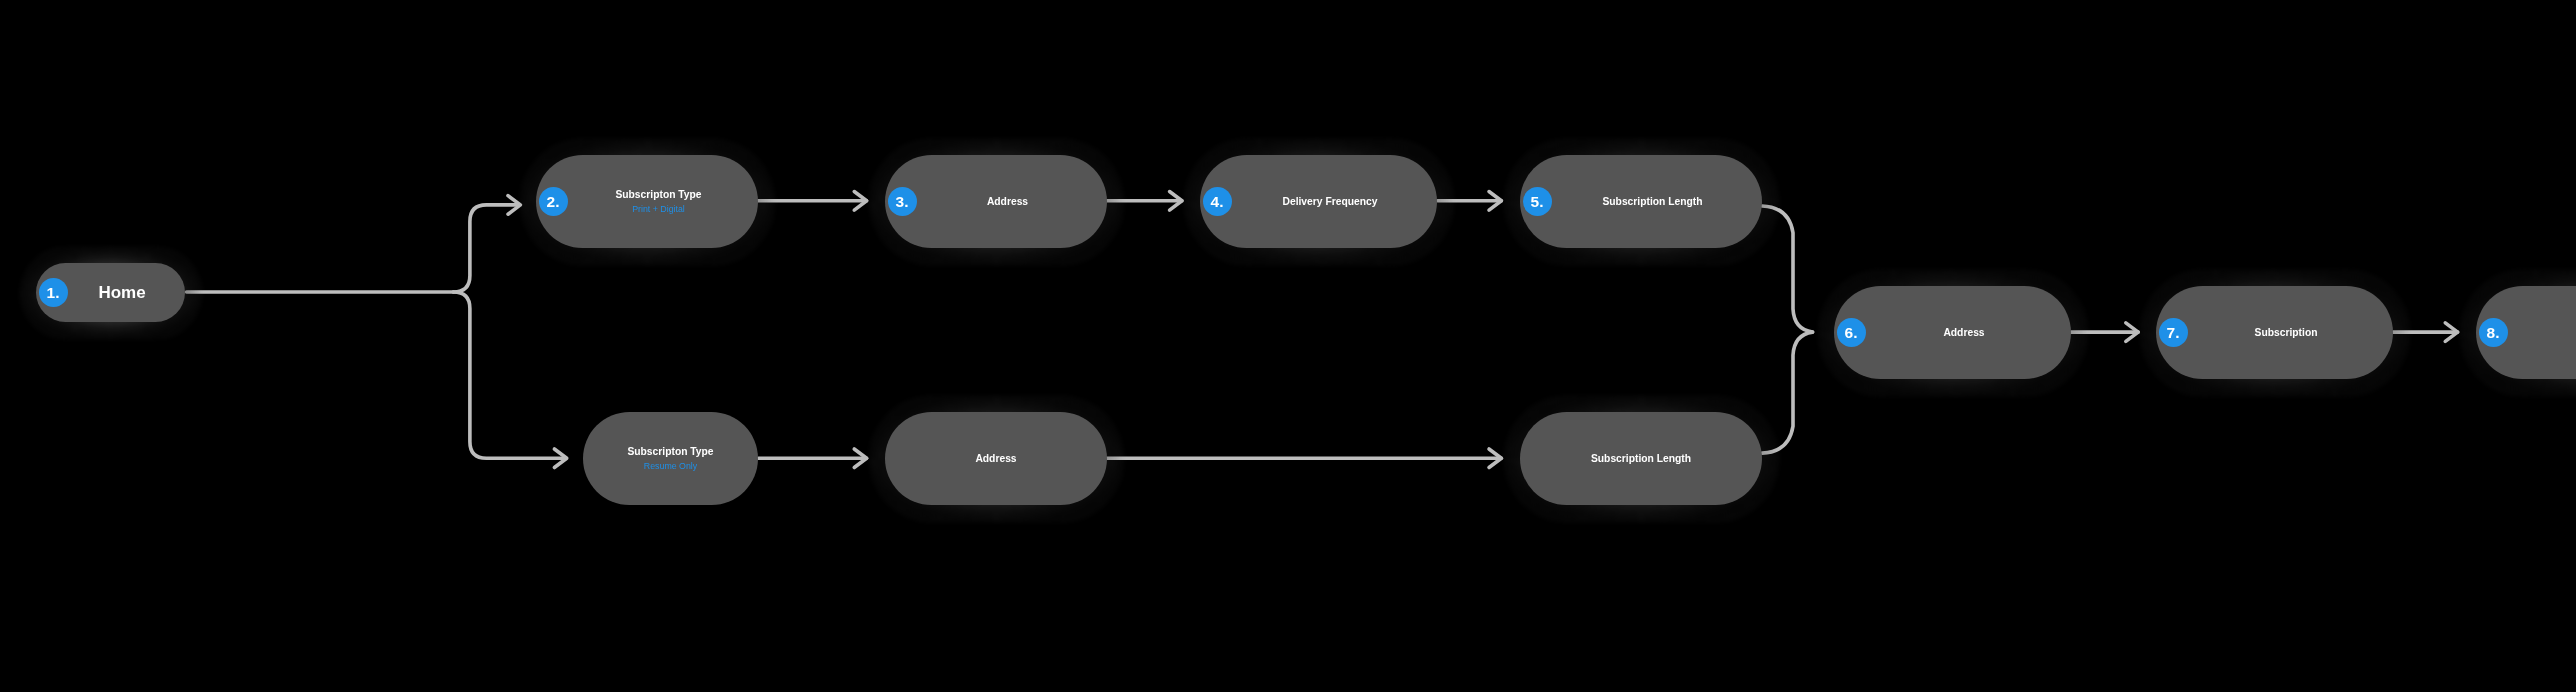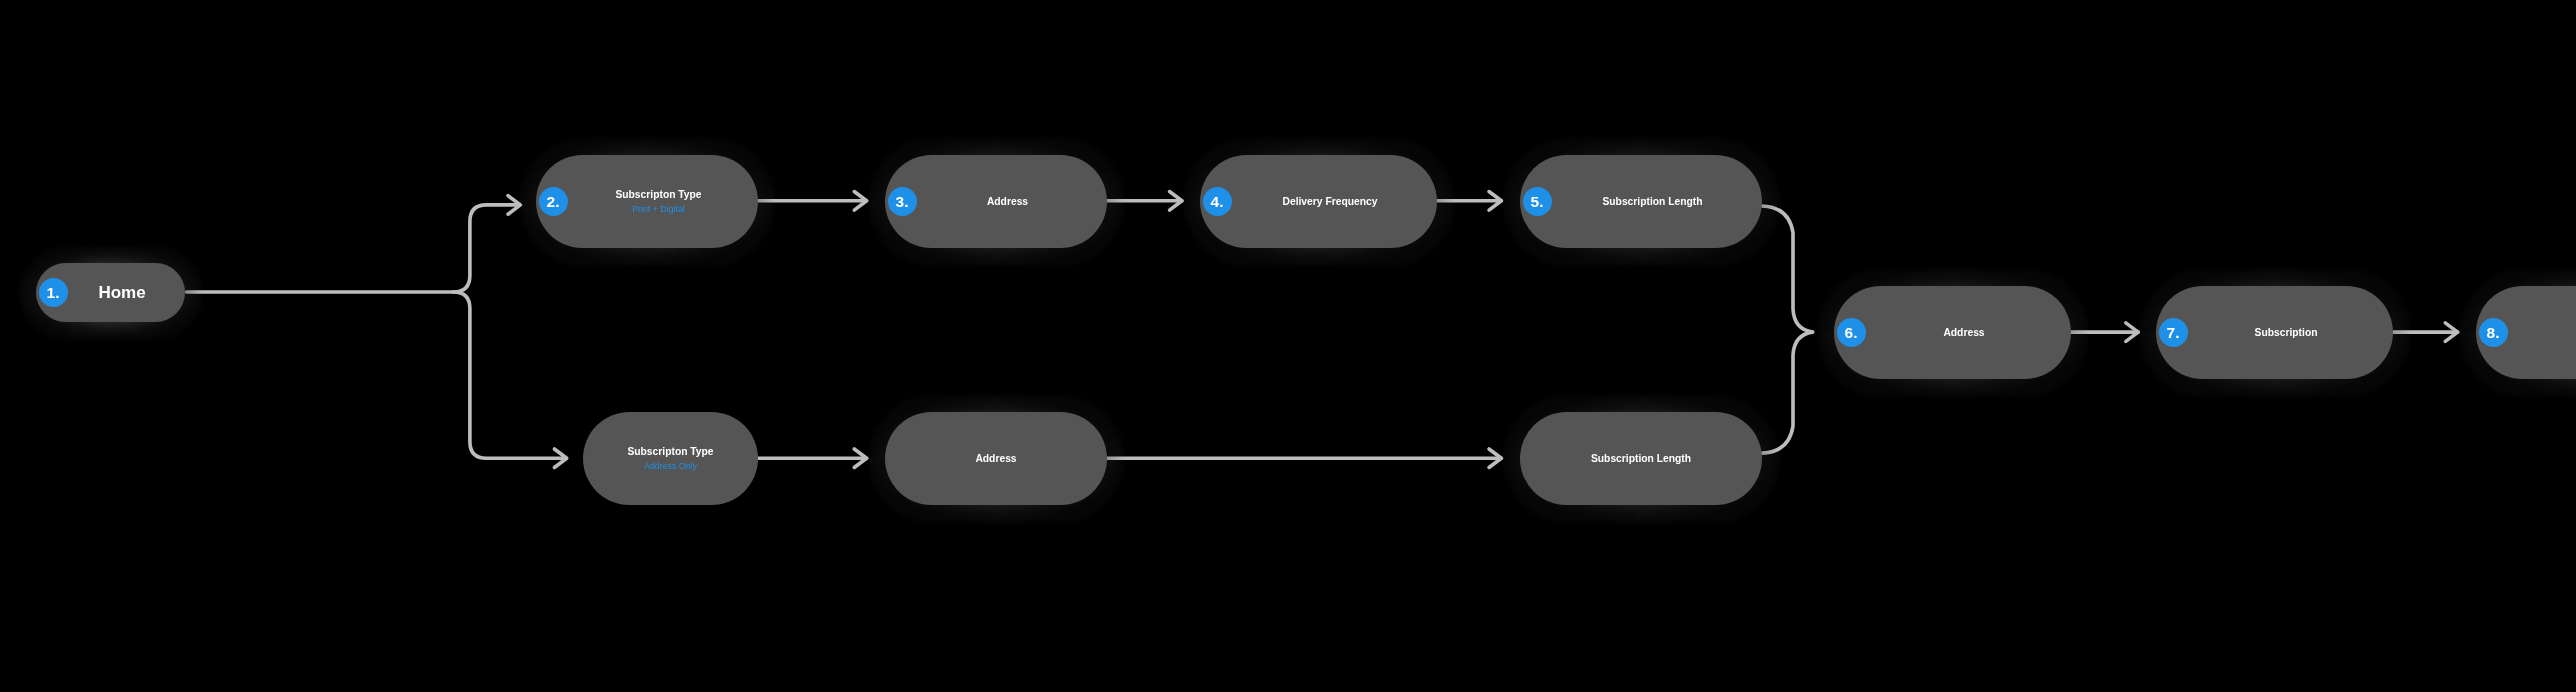--- a/index.html
+++ b/index.html
@@ -206,21 +206,21 @@
           <span>5.</span>
         </div>
         <div class="labels">
           <div class="title" style="color: rgb(255, 255, 255);">Subscription Length</div>
         </div>
       </div>
       <div class="node n-reg" style="left: 583px; top: 412px; width: 175px; height: 93px;">
         <div class="pill" style="background: rgb(85, 85, 85);"></div>
         <div class="labels" style="padding-left: 0px;">
           <div class="title" style="color: rgb(255, 255, 255);">Subscripton Type</div>
-          <div class="subtitle" style="color: rgb(30, 144, 232);">Address Only</div>
+          <div class="subtitle" style="color: rgb(30, 144, 232);">Resume Only</div>
         </div>
       </div>
       <div class="node n-reg" style="left: 885px; top: 412px; width: 222px; height: 93px;">
         <div class="halo"></div>
         <div class="pill" style="background: rgb(85, 85, 85);"></div>
         <div class="labels" style="padding-left: 0px;">
           <div class="title" style="color: rgb(255, 255, 255);">Address</div>
         </div>
       </div>
       <div class="node n-reg" style="left: 1520px; top: 412px; width: 242px; height: 93px;">

